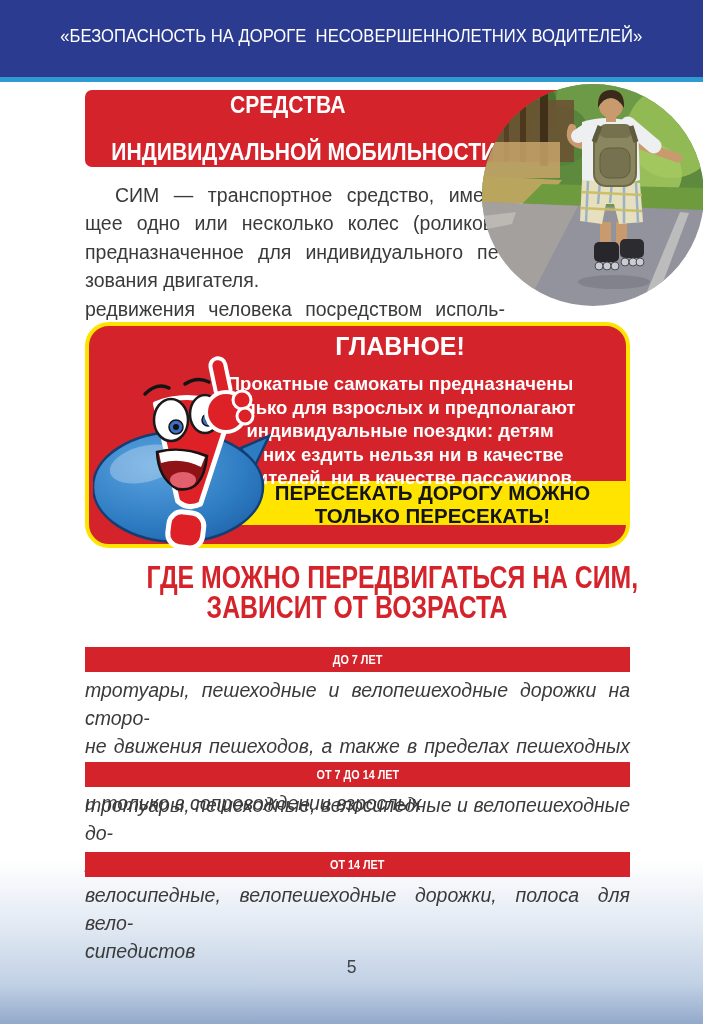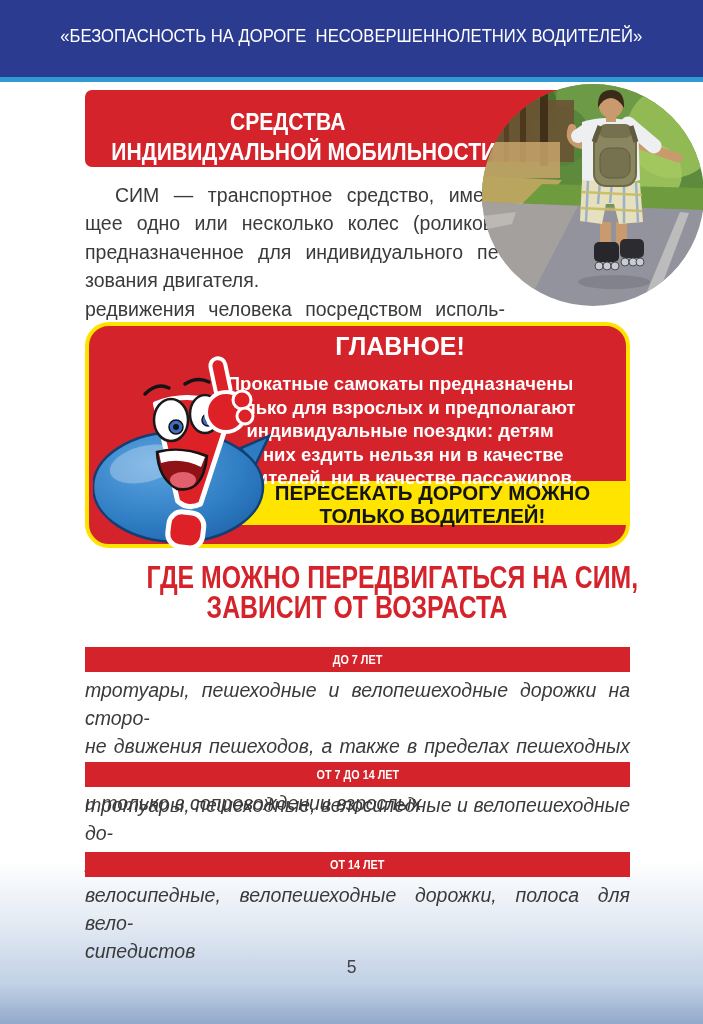--- a/index.html
+++ b/index.html
@@ -11,21 +11,21 @@
   
   .top-band { position:absolute; left:0; top:0; width:703px; height:77px;
     background:var(--header-blue,#2a3b90); display:flex; align-items:center; justify-content:center; }
   .top-band .t { color:#fff; font-size:17.5px; font-weight:400; white-space:pre; padding-bottom:5px;
     display:inline-block; transform:scaleX(0.95); transform-origin:center bottom; }
   .stripe { position:absolute; left:0; top:77px; width:703px; height:5px; background:var(--stripe-blue,#2f9ad2); }
 
   
   .title-box { position:absolute; left:85px; top:90px; width:545px; height:77px; box-sizing:border-box;
     background:var(--accent-red,#d4232a); border-radius:7px; padding-right:140px;
-    display:flex; flex-direction:column; justify-content:flex-end; text-align:center; }
+    display:flex; flex-direction:column; justify-content:space-between; text-align:center; }
   .title-box .l { color:#fff; font-weight:bold; font-size:24px; line-height:30px; }
   .narrow { display:inline-block; transform:scaleX(0.88); transform-origin:center; white-space:nowrap; }
   .narrow80 { display:inline-block; transform:scaleX(0.8); transform-origin:center; white-space:nowrap; }
   .narrow90 { display:inline-block; transform:scaleX(0.9); transform-origin:center; white-space:nowrap; }
 
   
   .photo { position:absolute; left:482px; top:84px; width:222px; height:222px; border-radius:50%; overflow:hidden; z-index:5; }
   .photo svg { display:block; }
 
   
@@ -133,21 +133,21 @@
     <div class="ln first">СИМ — транспортное средство, имею-</div>
     <div class="ln">щее одно или несколько колес (роликов),</div>
     <div class="ln">предназначенное для индивидуального пе-</div>
     <div class="ln last">зования двигателя.</div>
     <div class="ln">редвижения человека посредством исполь-</div>
   </div>
 
   <div class="main-box">
     <div class="band">
       <div class="hline">ПЕРЕСЕКАТЬ ДОРОГУ МОЖНО</div>
-      <div class="hline">ТОЛЬКО ВОДИТЕЛЕЙ!</div>
+      <div class="hline">ТОЛЬКО ПЕРЕСЕКАТЬ!</div>
     </div>
     <div class="title">ГЛАВНОЕ!</div>
     <div class="bline">Прокатные самокаты предназначены</div>
     <div class="bline">только для взрослых и предполагают</div>
     <div class="bline">индивидуальные поездки: детям</div>
     <div class="bline">на них ездить нельзя ни в качестве</div>
     <div class="bline">водителей, ни в качестве пассажиров.</div>
     <svg class="mascot" viewBox="0 0 178 218">
       <defs>
         <radialGradient id="bg1" cx="0.35" cy="0.3" r="0.9">

